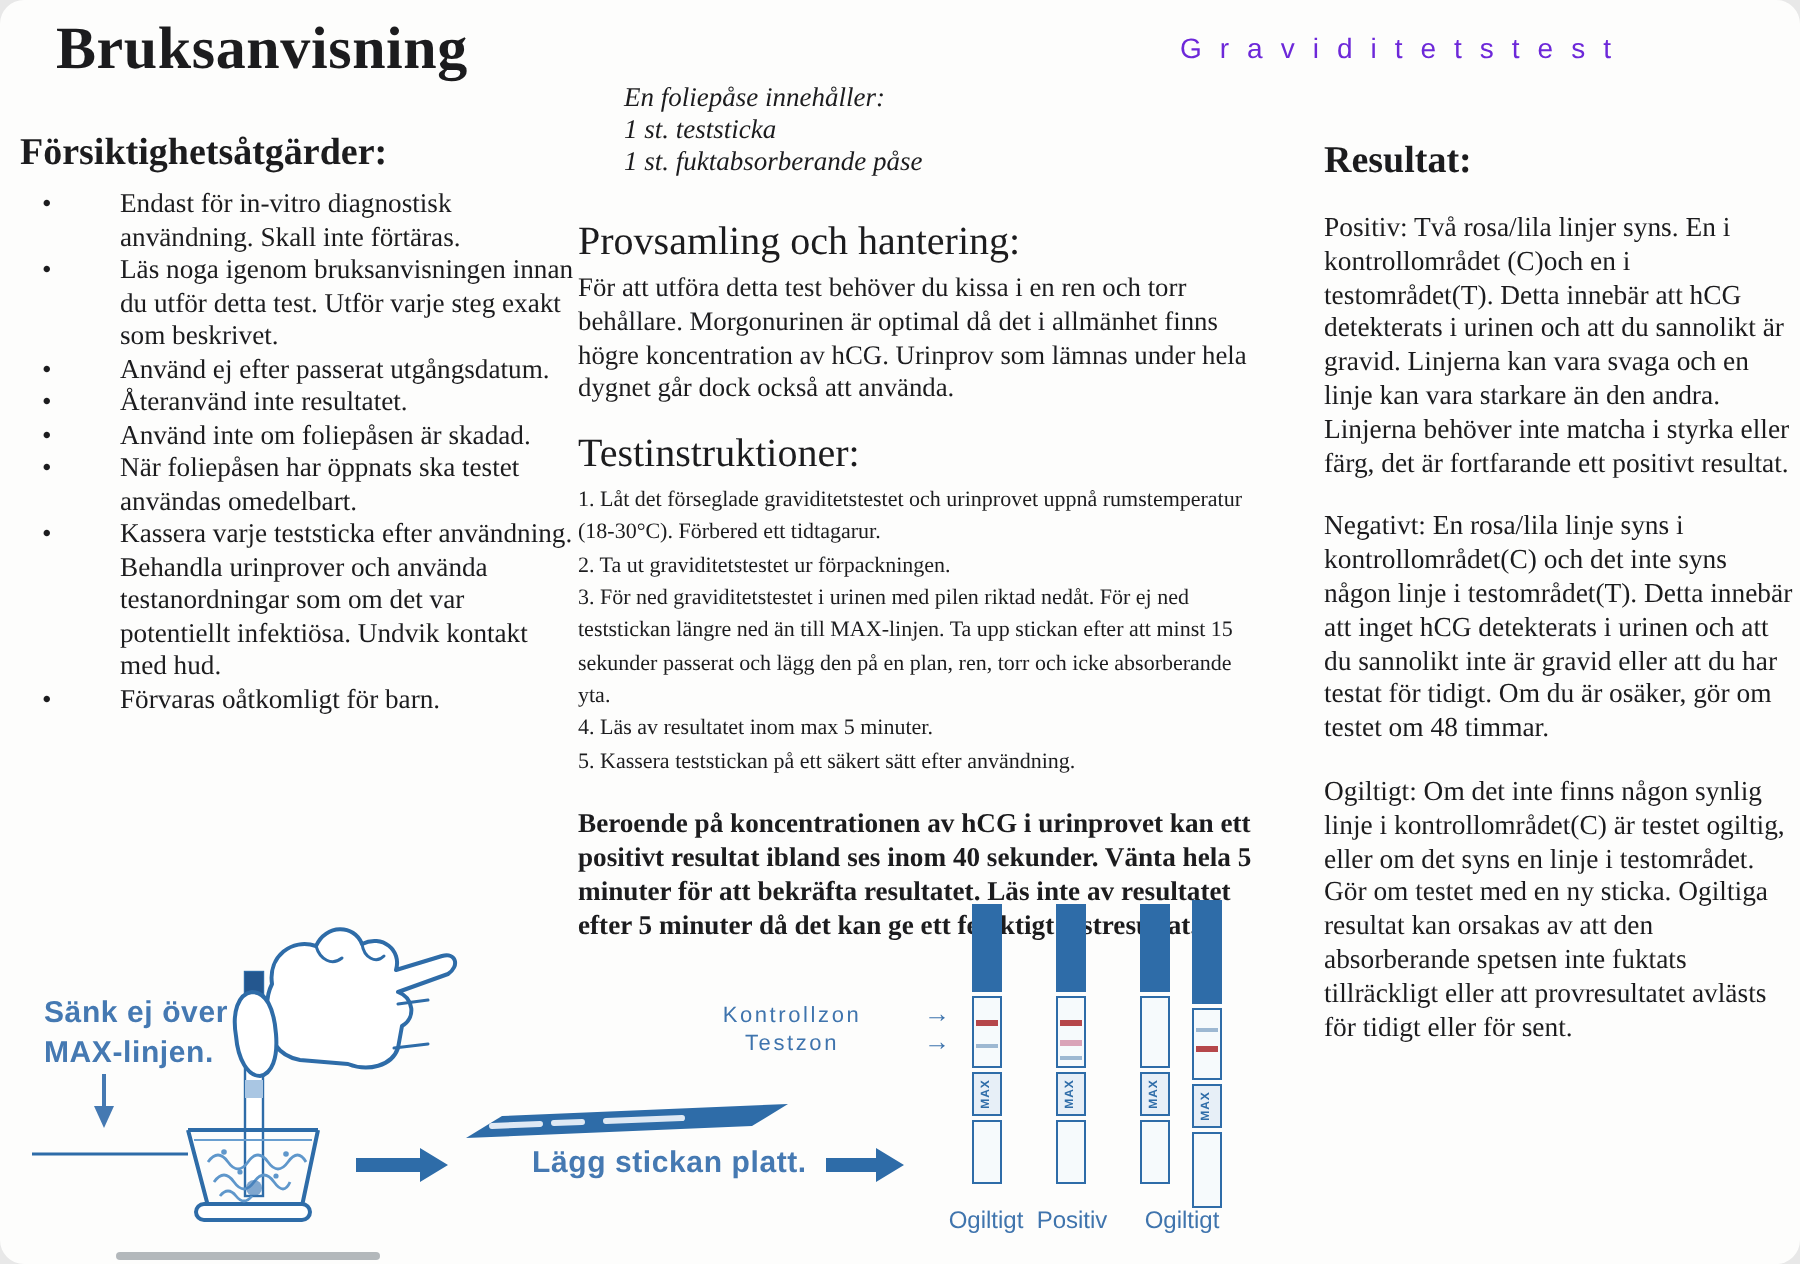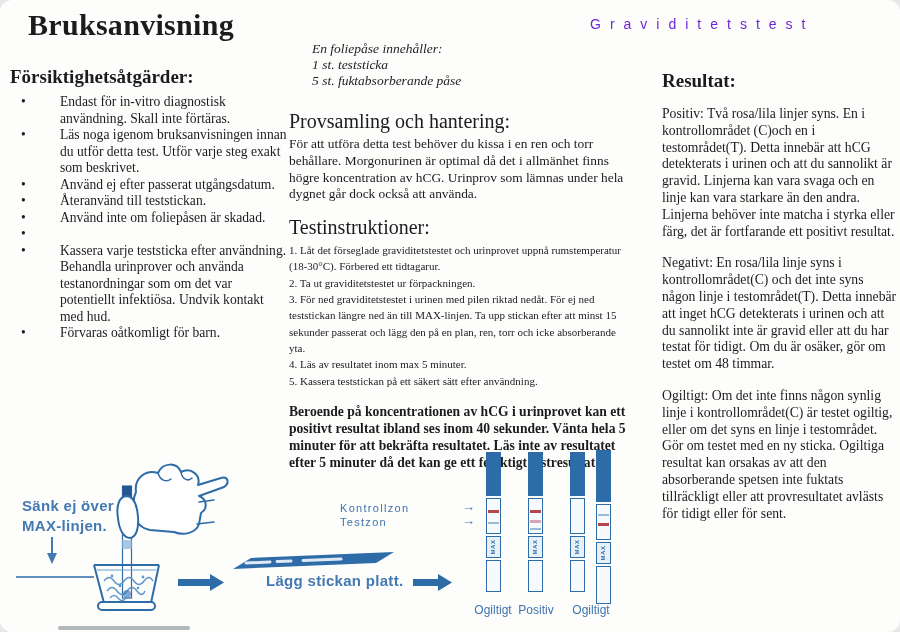--- a/index.html
+++ b/index.html
@@ -34,21 +34,21 @@
   .right-col{position:absolute;left:662px;top:70px;width:237px;}
   .right-col .sec-head{margin-bottom:14px;}
   .right-col .body-p{font-size:13.7px;line-height:16.8px;margin-bottom:15px;}
 
   
   .diagram{position:absolute;left:0;top:440px;width:480px;height:192px;}
   .svgtxt{font-family:"Liberation Sans",sans-serif;fill:#4579b2;}
   .big{font-size:15px;font-weight:600;letter-spacing:.3px;}
 
   
-  .zone-label{position:absolute;width:112px;text-align:left;font-family:"Liberation Sans",sans-serif;
+  .zone-label{position:absolute;width:112px;text-align:center;font-family:"Liberation Sans",sans-serif;
               font-size:11px;letter-spacing:1.3px;color:#3f74ad;}
   .zarrow{position:absolute;font-family:"Liberation Sans",sans-serif;font-size:13px;color:#3f74ad;line-height:10px;}
   .zarrow::before{content:"\2192";}
 
   
   .stick{position:absolute;width:15px;display:flex;flex-direction:column;gap:2px;}
   .seg{box-sizing:border-box;}
   .seg.handle{height:44px;background:#2e6ca8;}
   .stick.tall .seg.handle{height:52px;}
   .seg.window{height:36px;border:1.5px solid #2e6ca8;background:#f6fafc;position:relative;}
@@ -85,45 +85,46 @@
       <li>
           <span class="blt"></span>
           <span class="btxt">Läs noga igenom bruksanvisningen innan du utför detta test. Utför varje steg exakt som beskrivet.</span>
         </li>
       <li>
           <span class="blt"></span>
           <span class="btxt">Använd ej efter passerat utgångsdatum.</span>
         </li>
       <li>
           <span class="blt"></span>
-          <span class="btxt">Återanvänd till teststickan.</span>
+          <span class="btxt">Återanvänd inte resultatet.</span>
         </li>
       <li>
           <span class="blt"></span>
           <span class="btxt">Använd inte om foliepåsen är skadad.</span>
         </li>
       <li>
           <span class="blt"></span>
+          <span class="btxt">När foliepåsen har öppnats ska testet användas omedelbart.</span>
         </li>
       <li>
           <span class="blt"></span>
           <span class="btxt">Kassera varje teststicka efter användning. Behandla urinprover och använda testanordningar som om det var potentiellt infektiösa. Undvik kontakt med hud.</span>
         </li>
       <li>
           <span class="blt"></span>
           <span class="btxt">Förvaras oåtkomligt för barn.</span>
         </li>
     </ul>
   </div>
 
   <div class="mid-col">
     <div class="note">
       <div>En foliepåse innehåller:</div>
       <div>1 st. teststicka</div>
-      <div>5 st. fuktabsorberande påse</div>
+      <div>1 st. fuktabsorberande påse</div>
     </div>
     <div class="mid-h">Provsamling och hantering:</div>
     <p class="body-p">För att utföra detta test behöver du kissa i en ren och torr behållare.  Morgonurinen är optimal då det i allmänhet finns högre koncentration av hCG. Urinprov som lämnas under hela dygnet går dock också att använda.</p>
     <div class="mid-h second">Testinstruktioner:</div>
     <div class="instr">
       <div>1. Låt det förseglade graviditetstestet och urinprovet uppnå rumstemperatur (18-30°C). Förbered ett tidtagarur.</div>
       <div>2. Ta ut graviditetstestet ur förpackningen.</div>
       <div>3. För ned graviditetstestet i urinen med pilen riktad nedåt. För ej ned teststickan längre ned än till MAX-linjen. Ta upp stickan efter att minst 15 sekunder passerat och lägg den på en plan, ren, torr och icke absorberande yta.</div>
       <div>4. Läs av resultatet inom max 5 minuter.</div>
       <div>5. Kassera teststickan på ett säkert sätt efter användning.</div>

